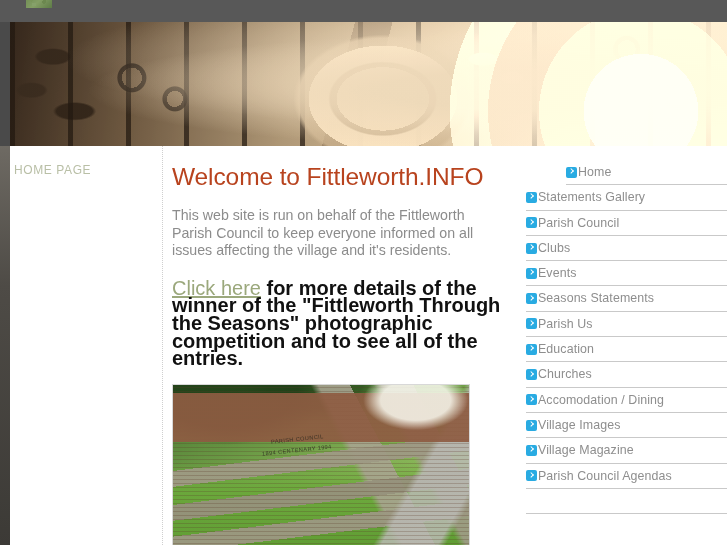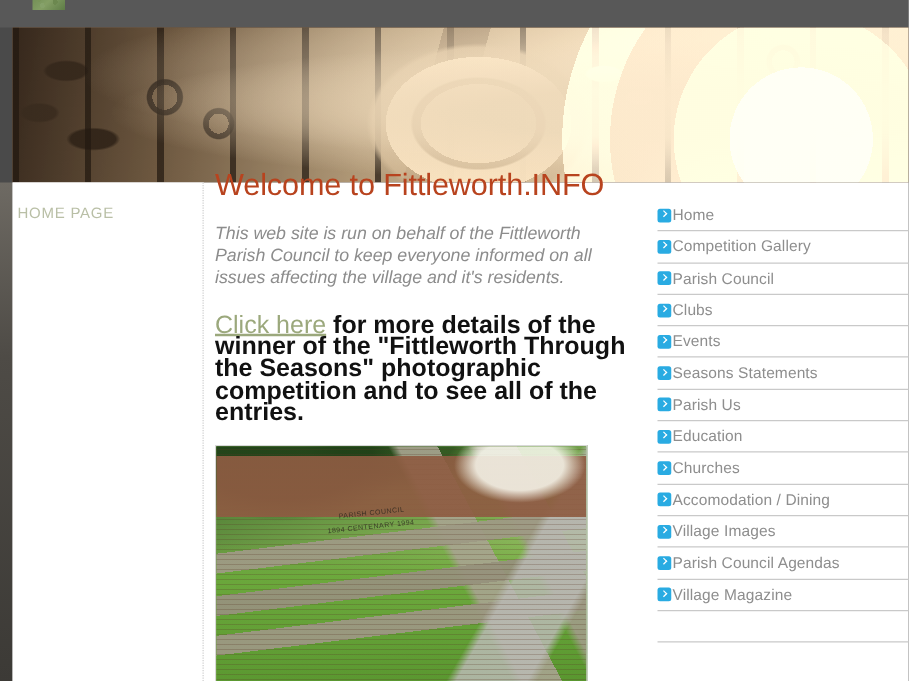--- a/index.html
+++ b/index.html
@@ -112,38 +112,37 @@
   .sidebar-label {
     font-size: 12px;
     letter-spacing: 0.6px;
     color: #b9bfa6;
     font-family: "Liberation Sans", "DejaVu Sans", sans-serif;
   }
 
   
   .main {
     position: absolute;
-    left: 172px; top: 130px;
+    left: 172px; top: 146px;
     width: 330px; height: 399px;
-    padding-top: 6px;
+    padding-top: 18px;
   }
   .page-title {
     margin: 0 0 16px 0;
     font-size: 24.5px;
     font-weight: normal;
     color: #b8431e;
     letter-spacing: -0.1px;
     line-height: 1.1;
   }
   .intro {
     margin: 4px 0 20px 0;
     font-size: 14.2px;
     line-height: 17.6px;
     color: #8c8c8c;
-    font-style: italic;
   }
   .promo {
     margin: 0 0 16px 0;
     font-size: 20px;
     line-height: 17.6px;
     font-weight: bold;
     color: #111111;
   }
   .promo a {
     color: #9ba87c;
@@ -200,21 +199,21 @@
     width: 201px; height: 399px;
     padding-top: 14px;
   }
   .nav-item {
     display: flex;
     align-items: center;
     height: 25.3px;
     border-bottom: 1px solid #c9c9c9;
     cursor: pointer;
   }
-  .nav-item:first-child { border-top: none; }
+  .nav-item:first-child { border-top: none; margin-left: 40px; }
   .nav-icon {
     flex: 0 0 auto;
     width: 11px; height: 11px;
     background: #29abe2;
     border-radius: 2px;
     position: relative;
     margin-right: 1px;
   }
   .nav-icon::after {
     content: "";
@@ -267,21 +266,21 @@
     </div>
   </div>
 
   <nav class="nav" id="nav-list">
       <div class="nav-item">
         <span class="nav-icon"></span>
         <span class="nav-label">Home</span>
       </div>
       <div class="nav-item">
         <span class="nav-icon"></span>
-        <span class="nav-label">Competition Gallery</span>
+        <span class="nav-label">Statements Gallery</span>
       </div>
       <div class="nav-item">
         <span class="nav-icon"></span>
         <span class="nav-label">Parish Council</span>
       </div>
       <div class="nav-item">
         <span class="nav-icon"></span>
         <span class="nav-label">Clubs</span>
       </div>
       <div class="nav-item">
@@ -307,22 +306,22 @@
       <div class="nav-item">
         <span class="nav-icon"></span>
         <span class="nav-label">Accomodation / Dining</span>
       </div>
       <div class="nav-item">
         <span class="nav-icon"></span>
         <span class="nav-label">Village Images</span>
       </div>
       <div class="nav-item">
         <span class="nav-icon"></span>
+        <span class="nav-label">Village Magazine</span>
+      </div>
+      <div class="nav-item">
+        <span class="nav-icon"></span>
         <span class="nav-label">Parish Council Agendas</span>
-      </div>
-      <div class="nav-item">
-        <span class="nav-icon"></span>
-        <span class="nav-label">Village Magazine</span>
       </div>
       <div class="nav-item"></div>
     </nav>
 
 </div>
 
 </body></html>

